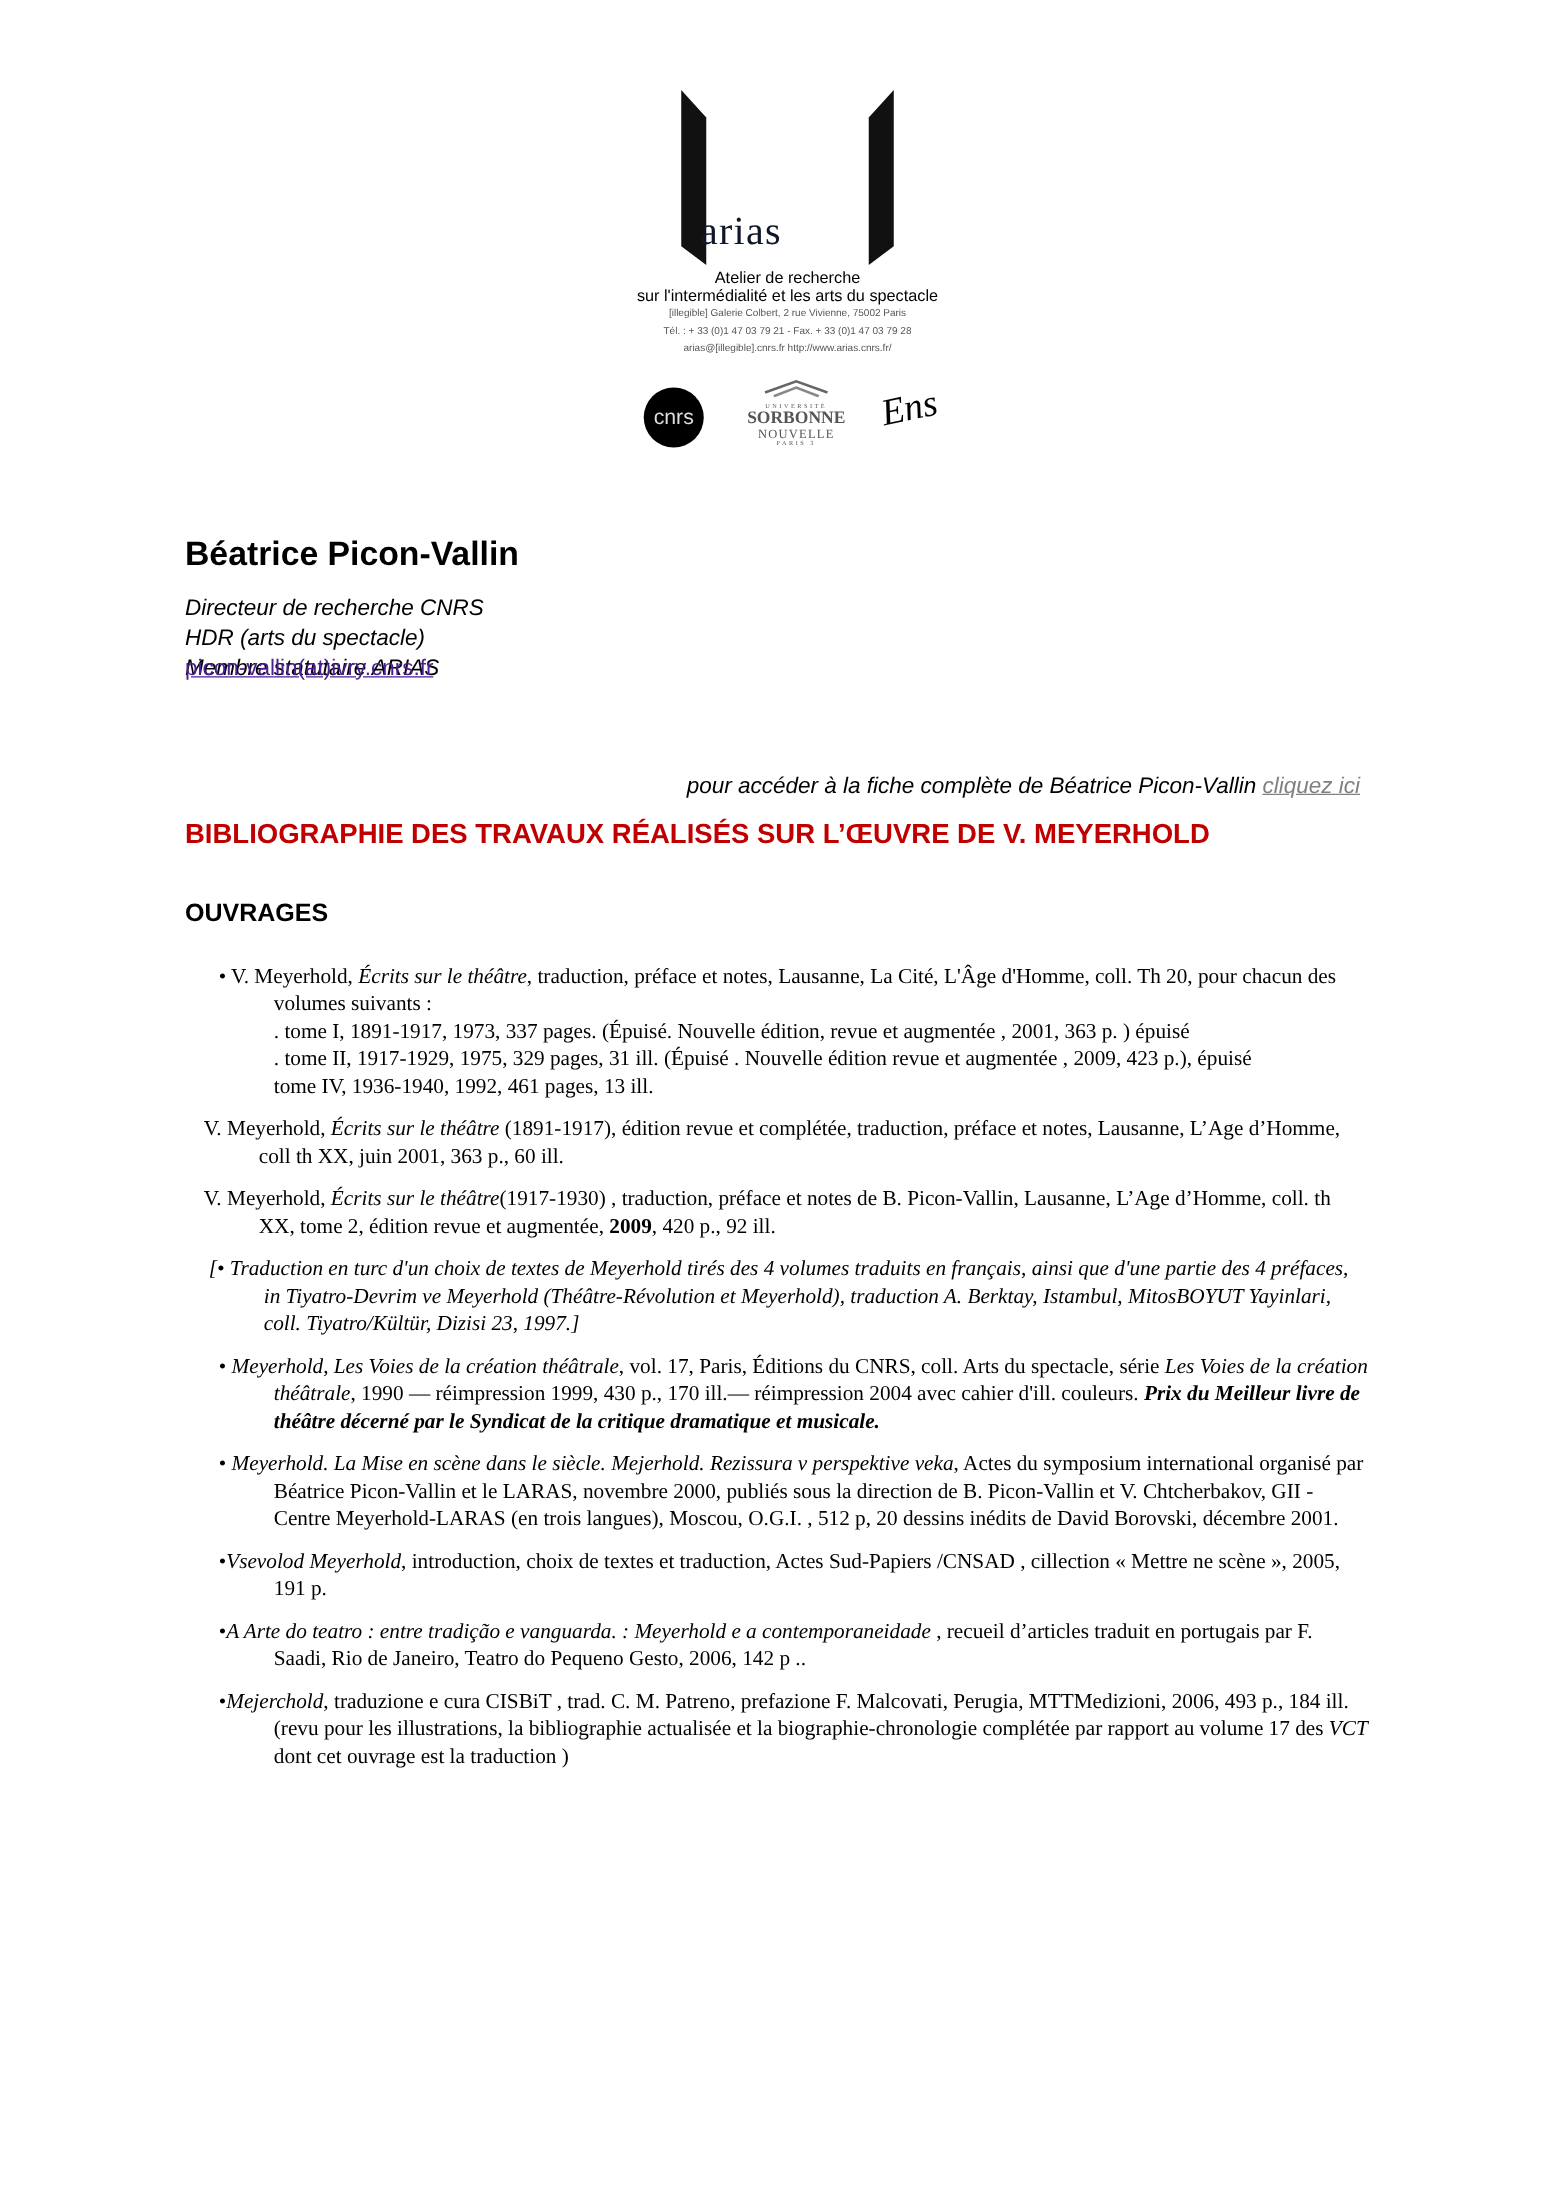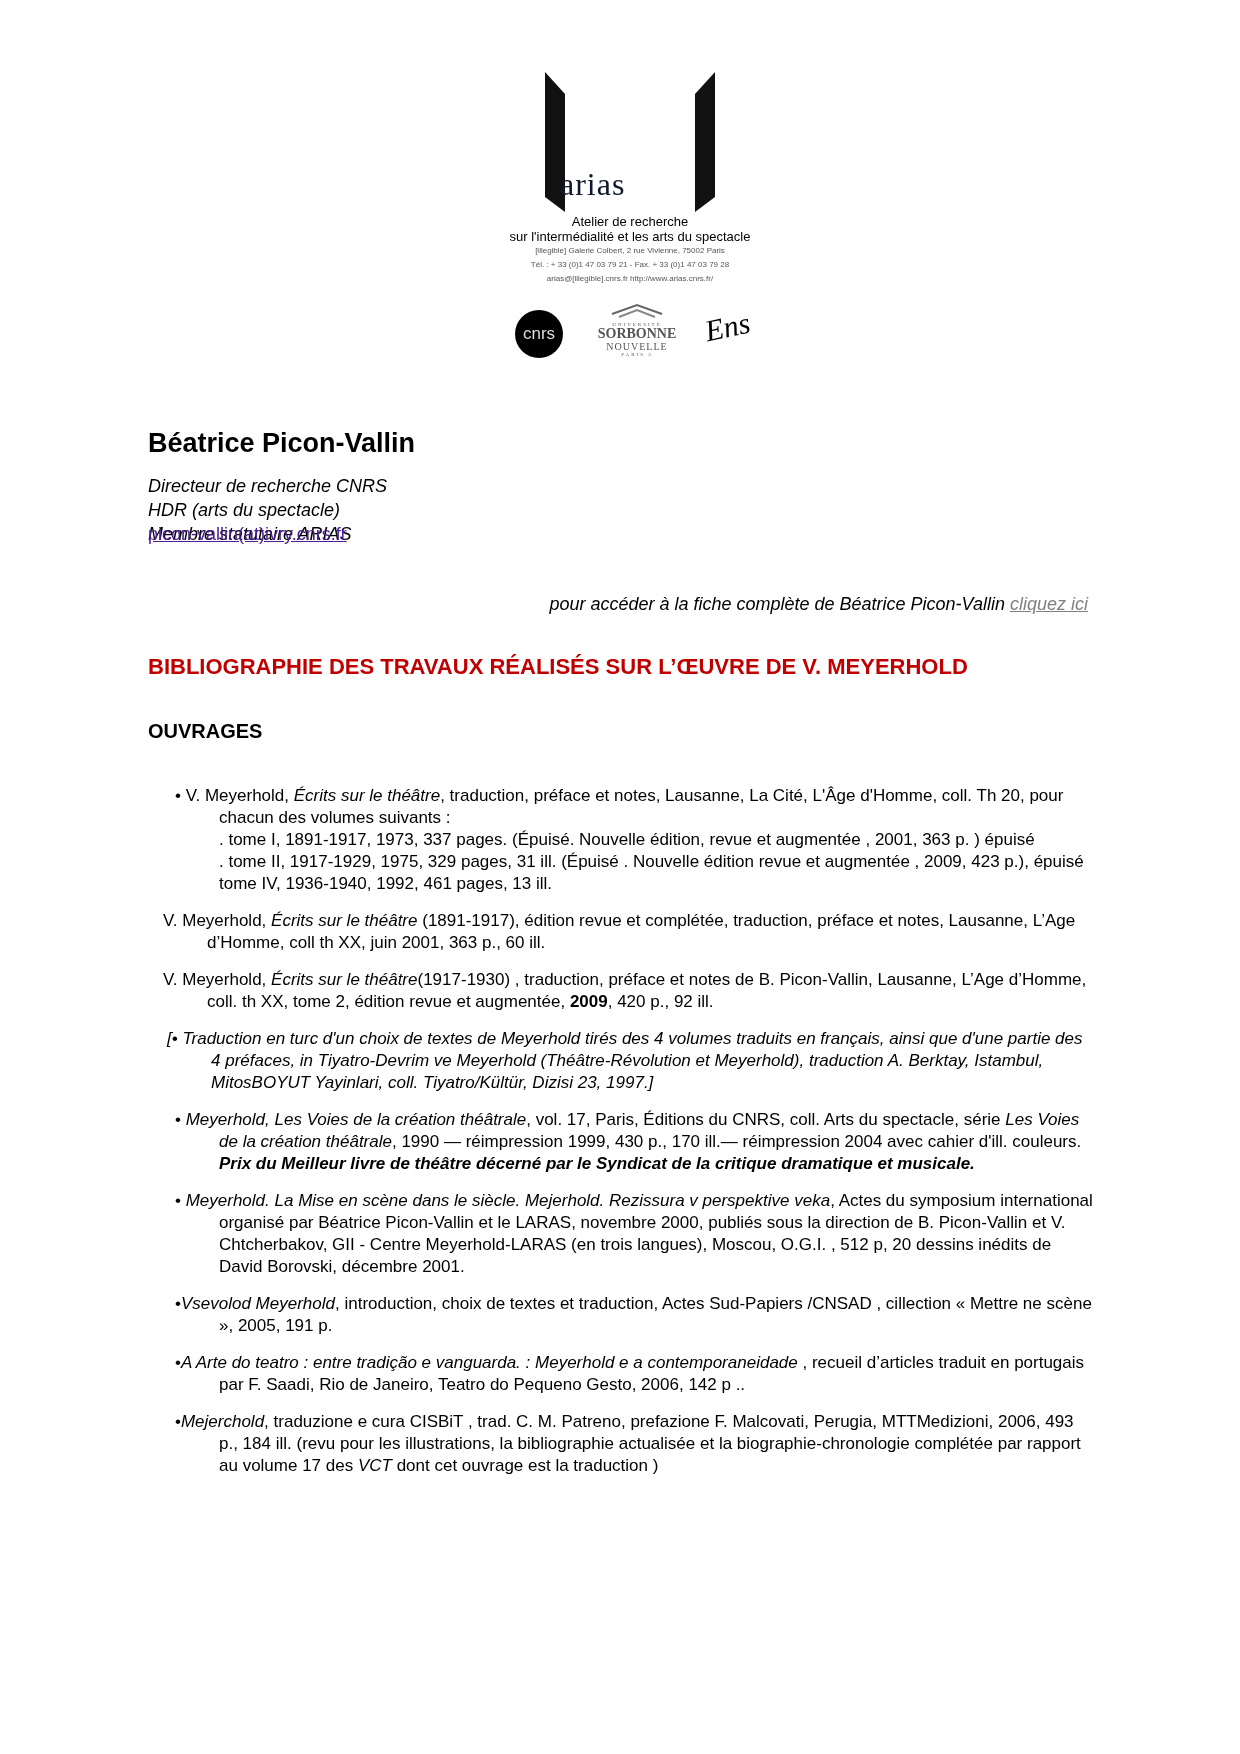--- a/index.html
+++ b/index.html
@@ -24,27 +24,27 @@
   .sorb .univ { font-size: 5px; letter-spacing: 2px; }
   .sorb .s1 { font-size: 14px; font-weight: bold; line-height: 14px; }
   .sorb .s2 { font-size: 10px; letter-spacing: 1px; line-height: 11px; }
   .sorb .s3 { font-size: 5px; letter-spacing: 2px; }
   .ens { position: absolute; left: 205px; top: 8px; font-family: "Liberation Serif", serif;
          font-style: italic; font-size: 30px; transform: rotate(-12deg); }
 
   .name { position: absolute; left: 148px; top: 428px; font-size: 27px; font-weight: bold; }
   .titles { position: absolute; left: 148px; top: 474px; font-size: 18px; font-style: italic; line-height: 24px; }
   .email { position: absolute; left: 148px; top: 524px; font-size: 18px; color: #4c1d95; text-decoration: underline; }
-  .access { position: absolute; right: 152px; top: 594px; font-size: 18px; font-style: italic; }
+  .access { position: absolute; right: 152px; top: 618px; font-size: 18px; font-style: italic; }
   .access a { color: #808080; text-decoration: underline; }
   .heading { position: absolute; left: 148px; top: 654px; font-size: 22px; font-weight: bold; color: #c00000; }
   .subheading { position: absolute; left: 148px; top: 720px; font-size: 20px; font-weight: bold; }
 
   .biblio { position: absolute; left: 175px; top: 770px; width: 920px; font-size: 17px; line-height: 22px; }
-  .entry { margin: 15px 0 12px 0; padding-left: 44px; text-indent: -44px; }
+  .entry { margin: 0 0 12px 0; padding-left: 44px; text-indent: -44px; font-family: Liberation Serif, serif; }
   .entry .cont { display: block; text-indent: 0; }
   .it { font-style: italic; }
   .b { font-weight: bold; }
   .bi { font-weight: bold; font-style: italic; }
   .all-it { font-style: italic; }
 </style>
 </head>
 <body>
 
 <div class="logo">

